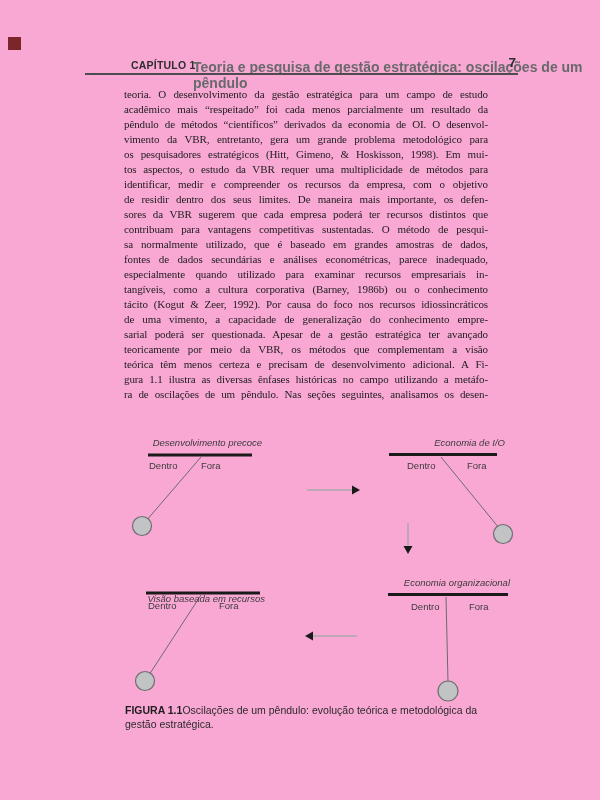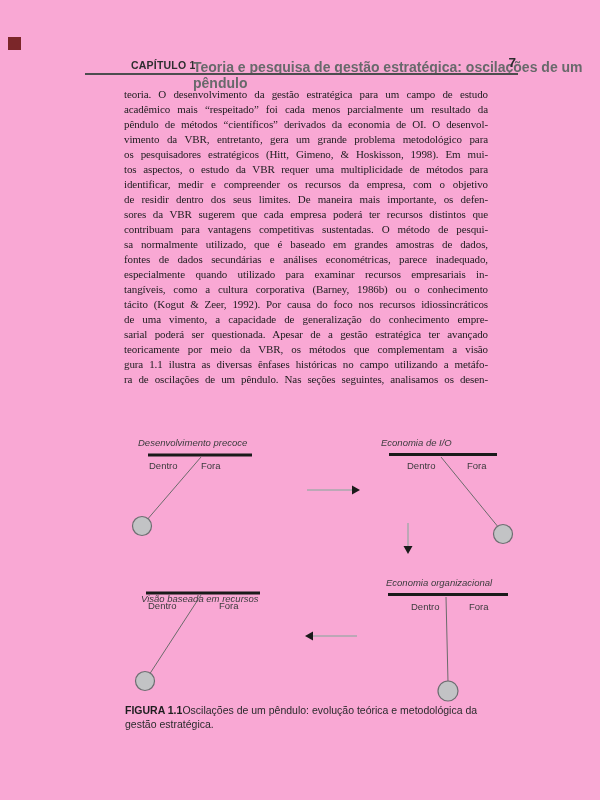--- a/index.html
+++ b/index.html
@@ -17,21 +17,21 @@
             font-size:13.5px;font-weight:bold;color:#2b2b2d;}
   .hdr-rule{position:absolute;left:85px;top:73px;width:433px;height:1.5px;background:#4d4d4f;}
 
   
   .body-block{position:absolute;left:124px;top:87px;width:364px;
               font-family:"Liberation Serif",serif;font-size:11px;line-height:15px;
               letter-spacing:-0.1px;color:#1c1c1e;}
   .bline{text-align:justify;text-align-last:justify;height:15px;overflow:hidden;white-space:normal;}
 
   
-  .panel-title{position:absolute;font-size:9.5px;font-style:italic;color:#3b3b3d;text-align:left;}
+  .panel-title{position:absolute;font-size:9.5px;font-style:italic;color:#3b3b3d;text-align:right;}
   .pend-label{position:absolute;font-size:9.5px;color:#3b3b3d;}
 
   .fig-svg{position:absolute;left:0;top:430px;}
 
   
   .caption{position:absolute;left:125px;top:704px;width:372px;font-size:10.5px;
            line-height:13.5px;color:#2a2a2c;}
   .cap-label{font-weight:bold;color:#1d1d1f;}
   .cap-text{}
 </style>
@@ -59,20 +59,21 @@
     <div class="bline">sores da VBR sugerem que cada empresa poderá ter recursos distintos que</div>
     <div class="bline">contribuam para vantagens competitivas sustentadas. O método de pesqui-</div>
     <div class="bline">sa normalmente utilizado, que é baseado em grandes amostras de dados,</div>
     <div class="bline">fontes de dados secundárias e análises econométricas, parece inadequado,</div>
     <div class="bline">especialmente quando utilizado para examinar recursos empresariais in-</div>
     <div class="bline">tangíveis, como a cultura corporativa (Barney, 1986b) ou o conhecimento</div>
     <div class="bline">tácito (Kogut &amp; Zeer, 1992). Por causa do foco nos recursos idiossincráticos</div>
     <div class="bline">de uma vimento, a capacidade de generalização do conhecimento empre-</div>
     <div class="bline">sarial poderá ser questionada. Apesar de a gestão estratégica ter avançado</div>
     <div class="bline">teoricamente por meio da VBR, os métodos que complementam a visão</div>
+    <div class="bline">teórica têm menos certeza e precisam de desenvolvimento adicional. A Fi-</div>
     <div class="bline">gura 1.1 ilustra as diversas ênfases históricas no campo utilizando a metáfo-</div>
     <div class="bline">ra de oscilações de um pêndulo. Nas seções seguintes, analisamos os desen-</div>
   </div>
 
   <svg class="fig-svg" width="600" height="290" viewBox="0 430 600 290">
 
     <rect x="148" y="453.5" width="104" height="3" fill="#1a1a1a"></rect>
     <rect x="389" y="453" width="108" height="3" fill="#1a1a1a"></rect>
     <rect x="146" y="591.5" width="114" height="3" fill="#1a1a1a"></rect>
     <rect x="388" y="593" width="120" height="3" fill="#1a1a1a"></rect>

